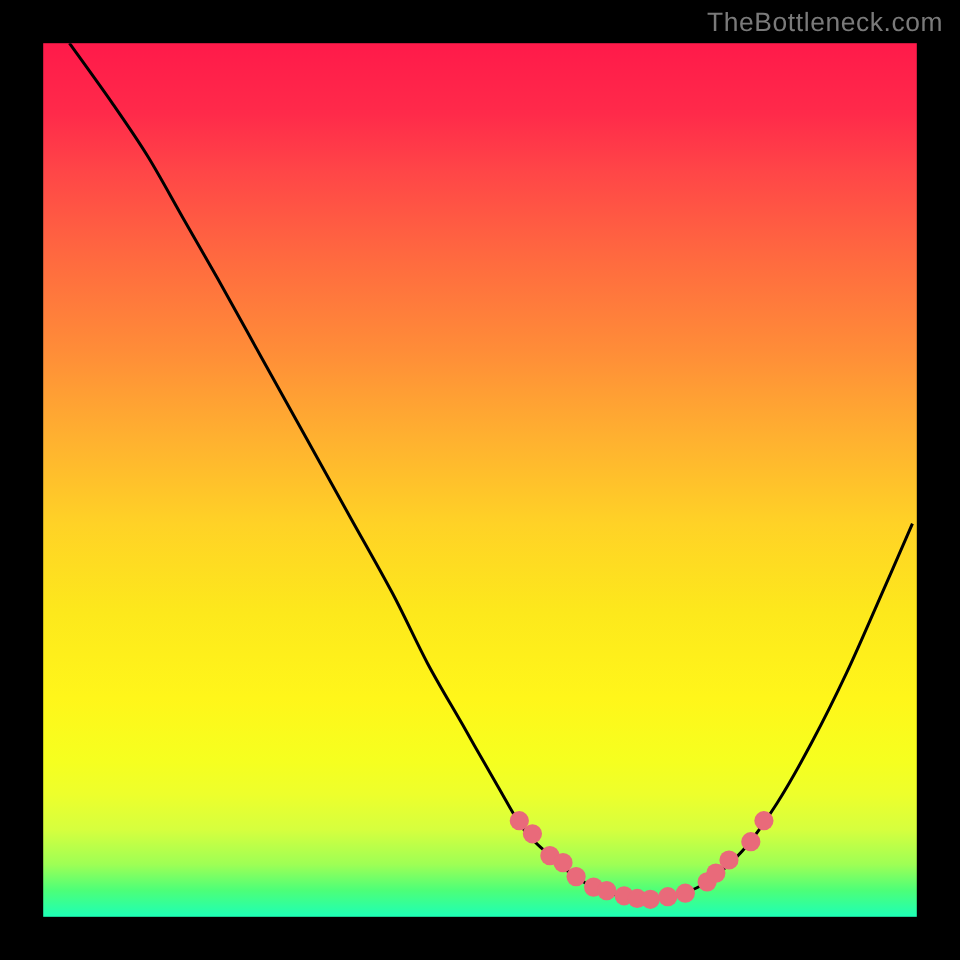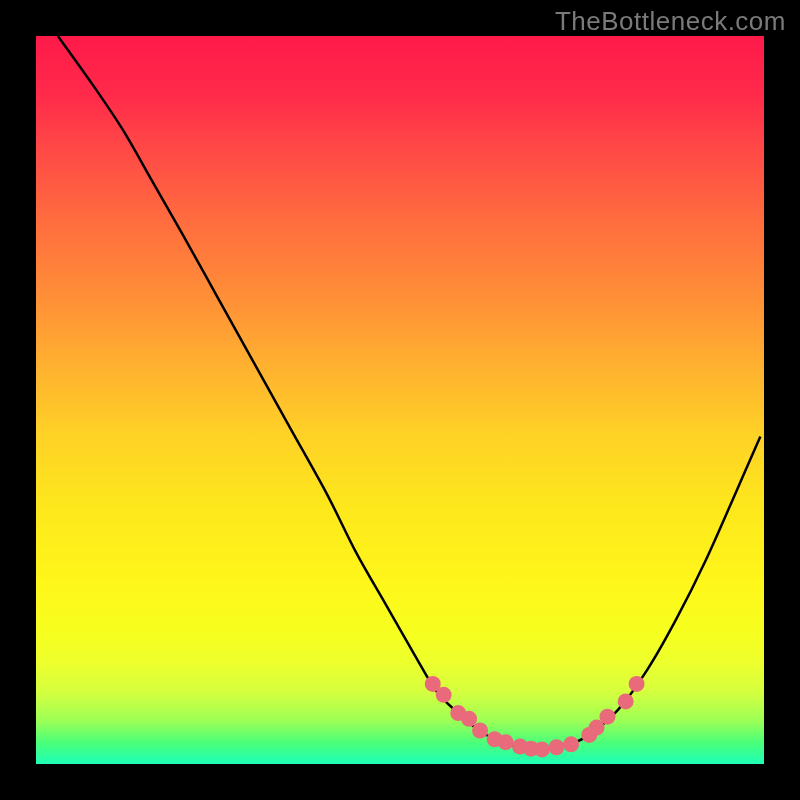--- a/index.html
+++ b/index.html
@@ -9,21 +9,21 @@
       background: #000;
       position: relative;
       overflow: hidden;
       font-family: Arial, sans-serif;
     }
     .watermark {
       position: absolute;
       top: 6px;
       right: 14px;
       color: #7a7a7a;
-      font-size: 26px;
+      font-size: 22px;
       font-weight: 500;
       letter-spacing: 0.5px;
       z-index: 10;
     }
     .plot-area {
       position: absolute;
       left: 36px;
       top: 36px;
       width: 728px;
       height: 728px;

